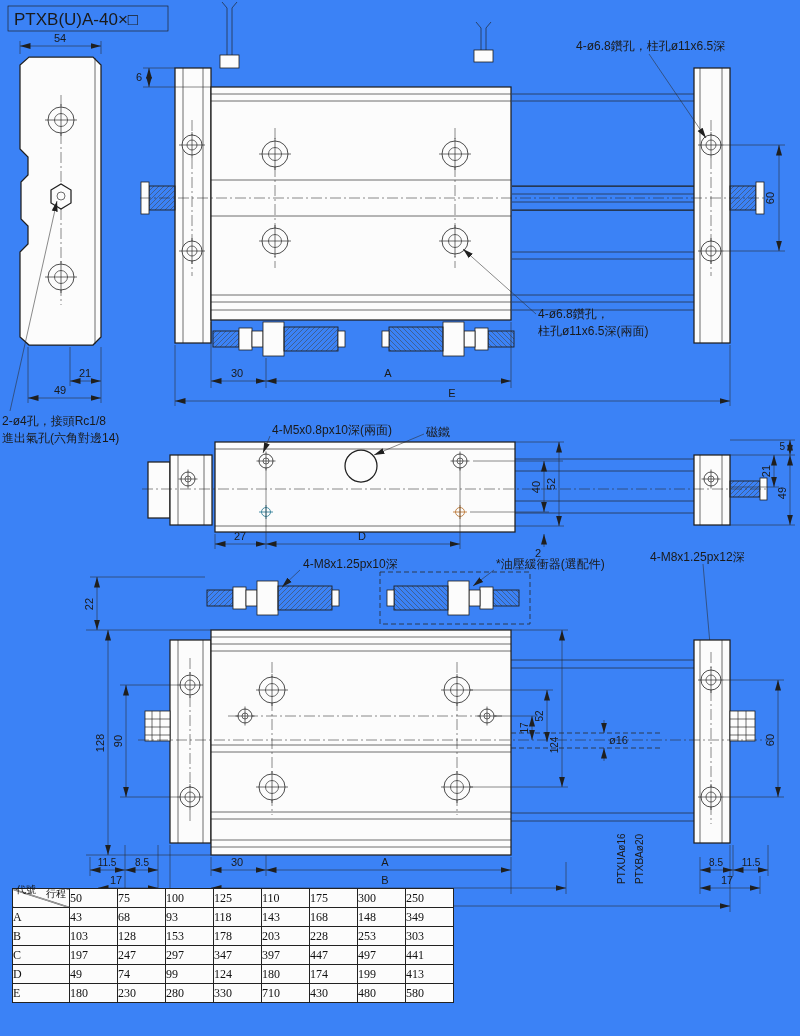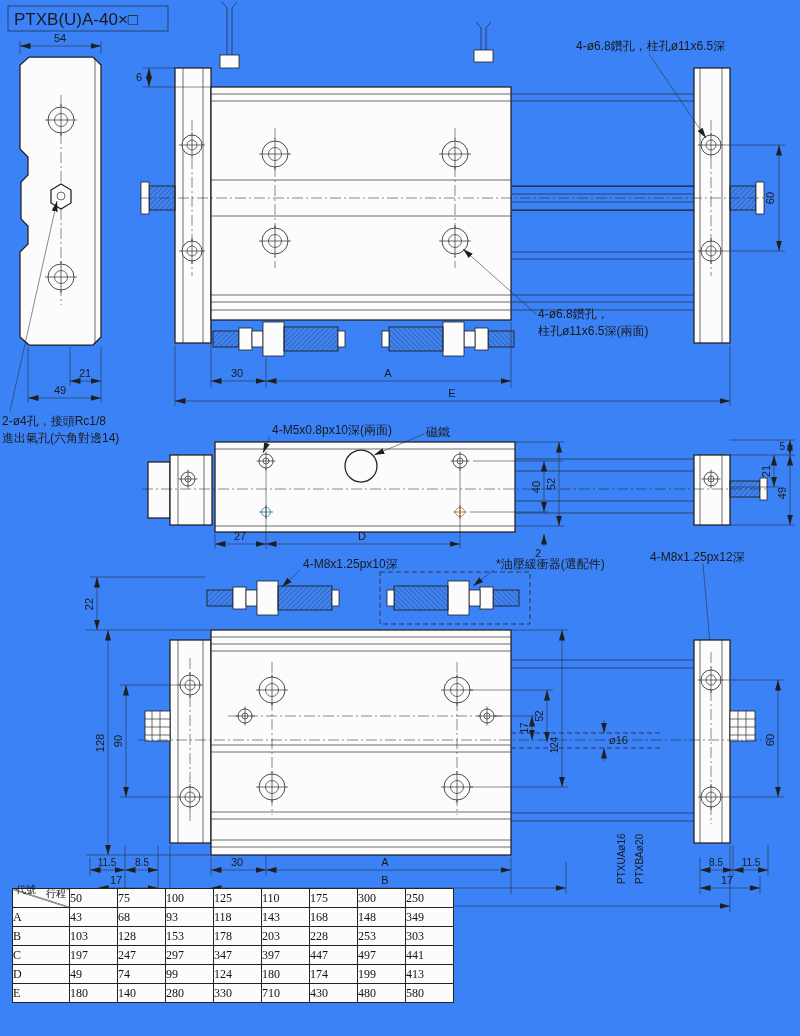--- a/index.html
+++ b/index.html
@@ -482,21 +482,21 @@
       <td class="val">99</td>
       <td class="val">124</td>
       <td class="val">180</td>
       <td class="val">174</td>
       <td class="val">199</td>
       <td class="val">413</td>
     </tr>
     <tr>
       <td class="code">E</td>
       <td class="val">180</td>
-      <td class="val">140</td>
+      <td class="val">230</td>
       <td class="val">280</td>
       <td class="val">330</td>
       <td class="val">710</td>
       <td class="val">430</td>
       <td class="val">480</td>
       <td class="val">580</td>
     </tr>
   </tbody>
       </table>
 </div>

